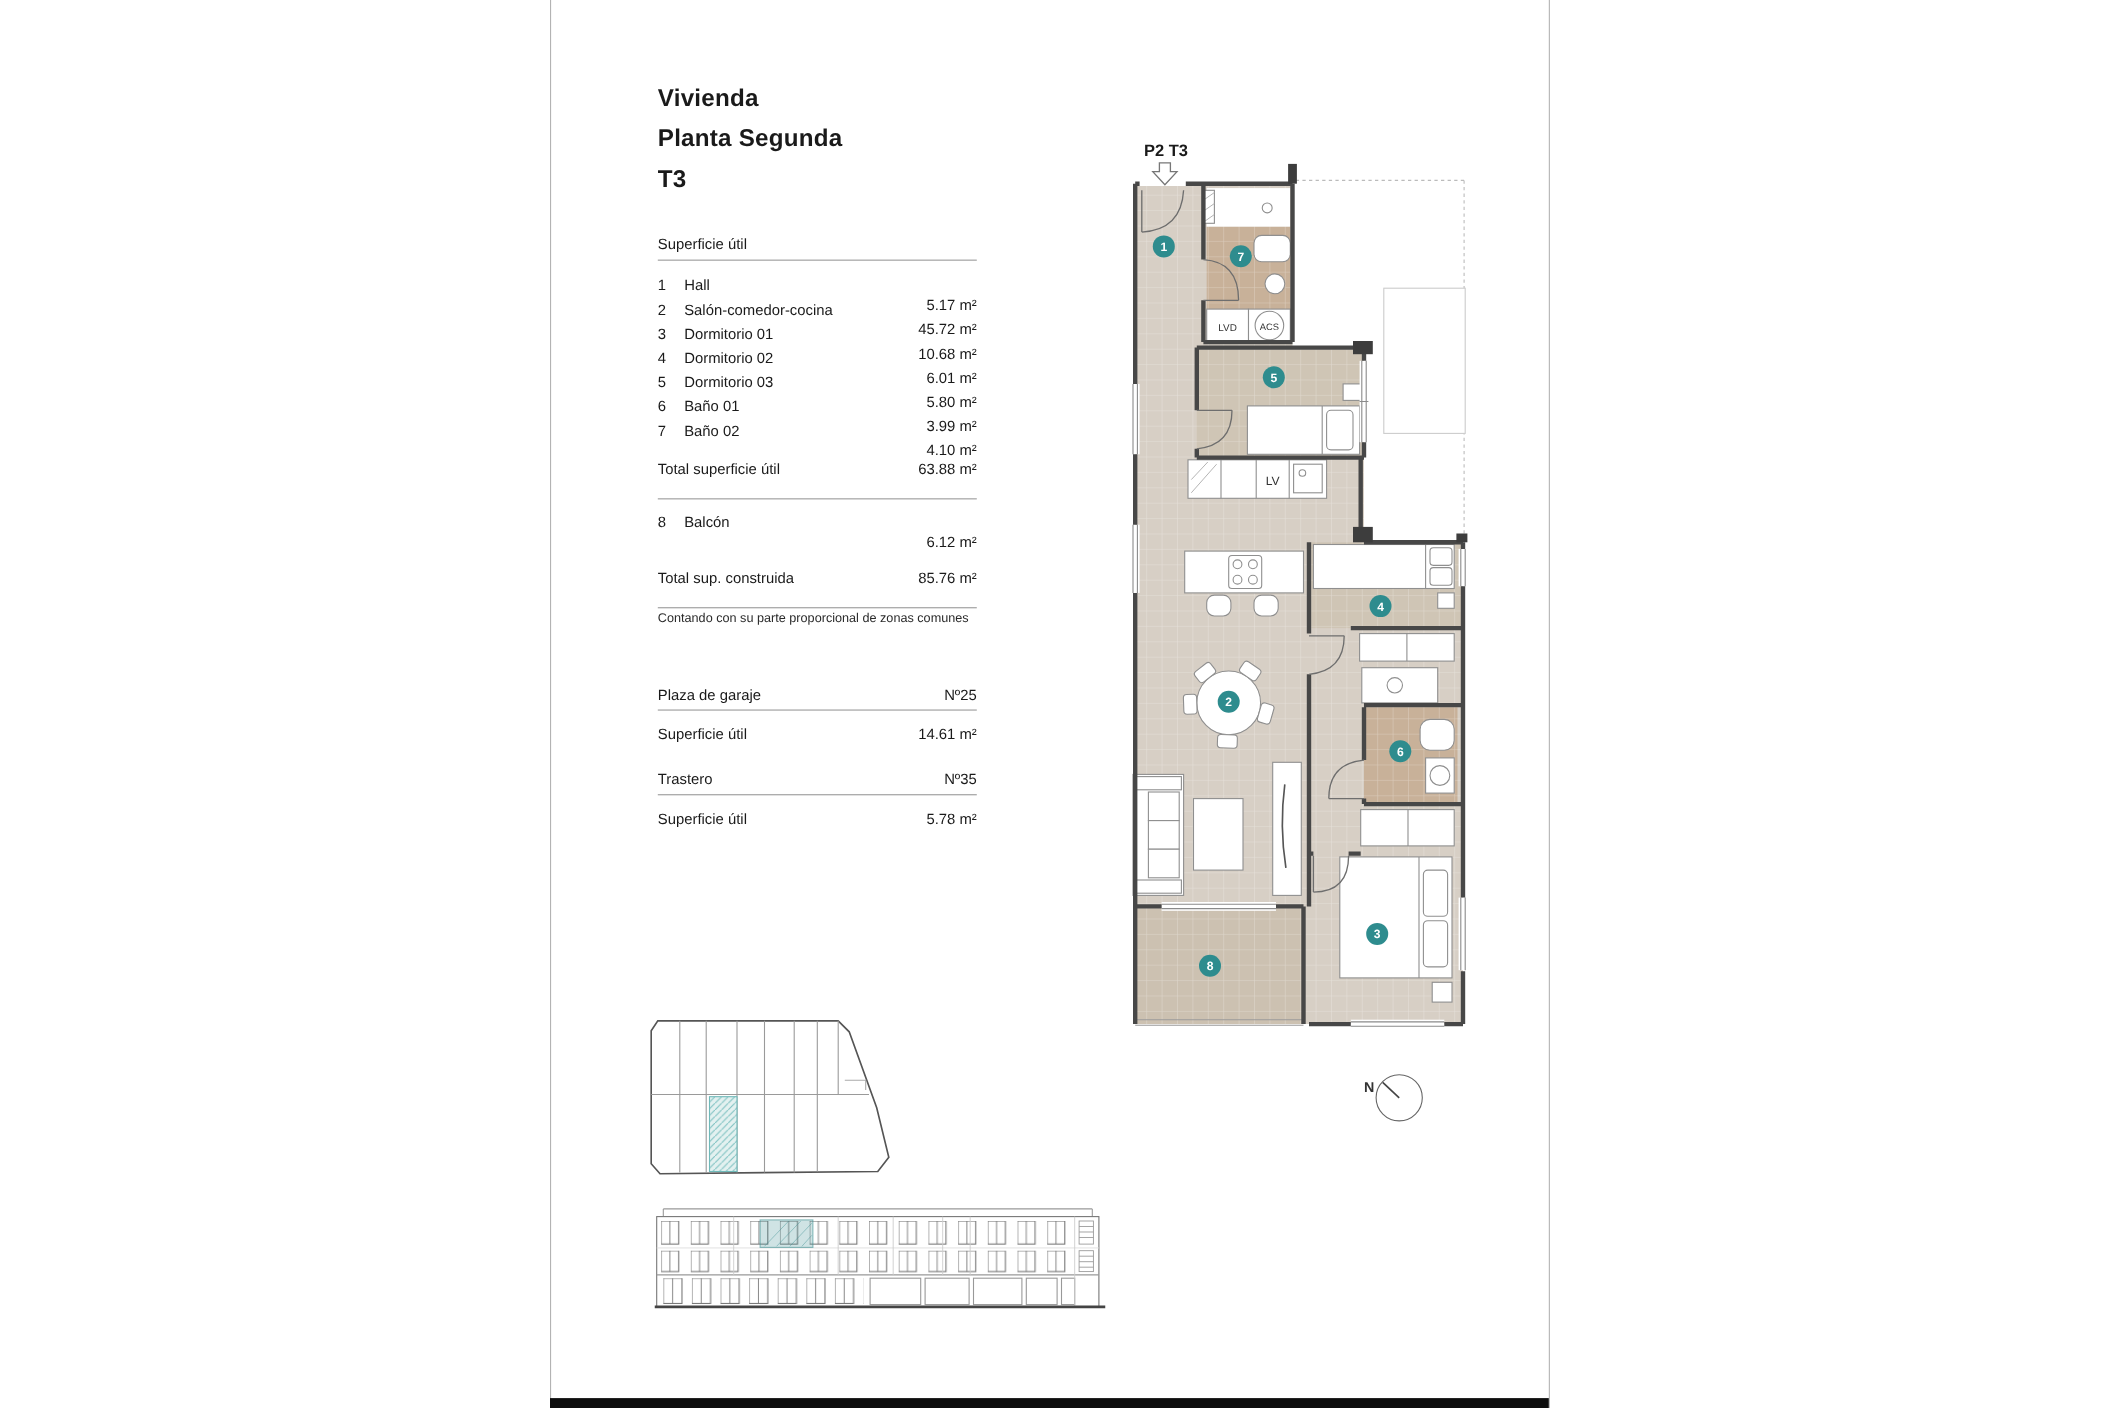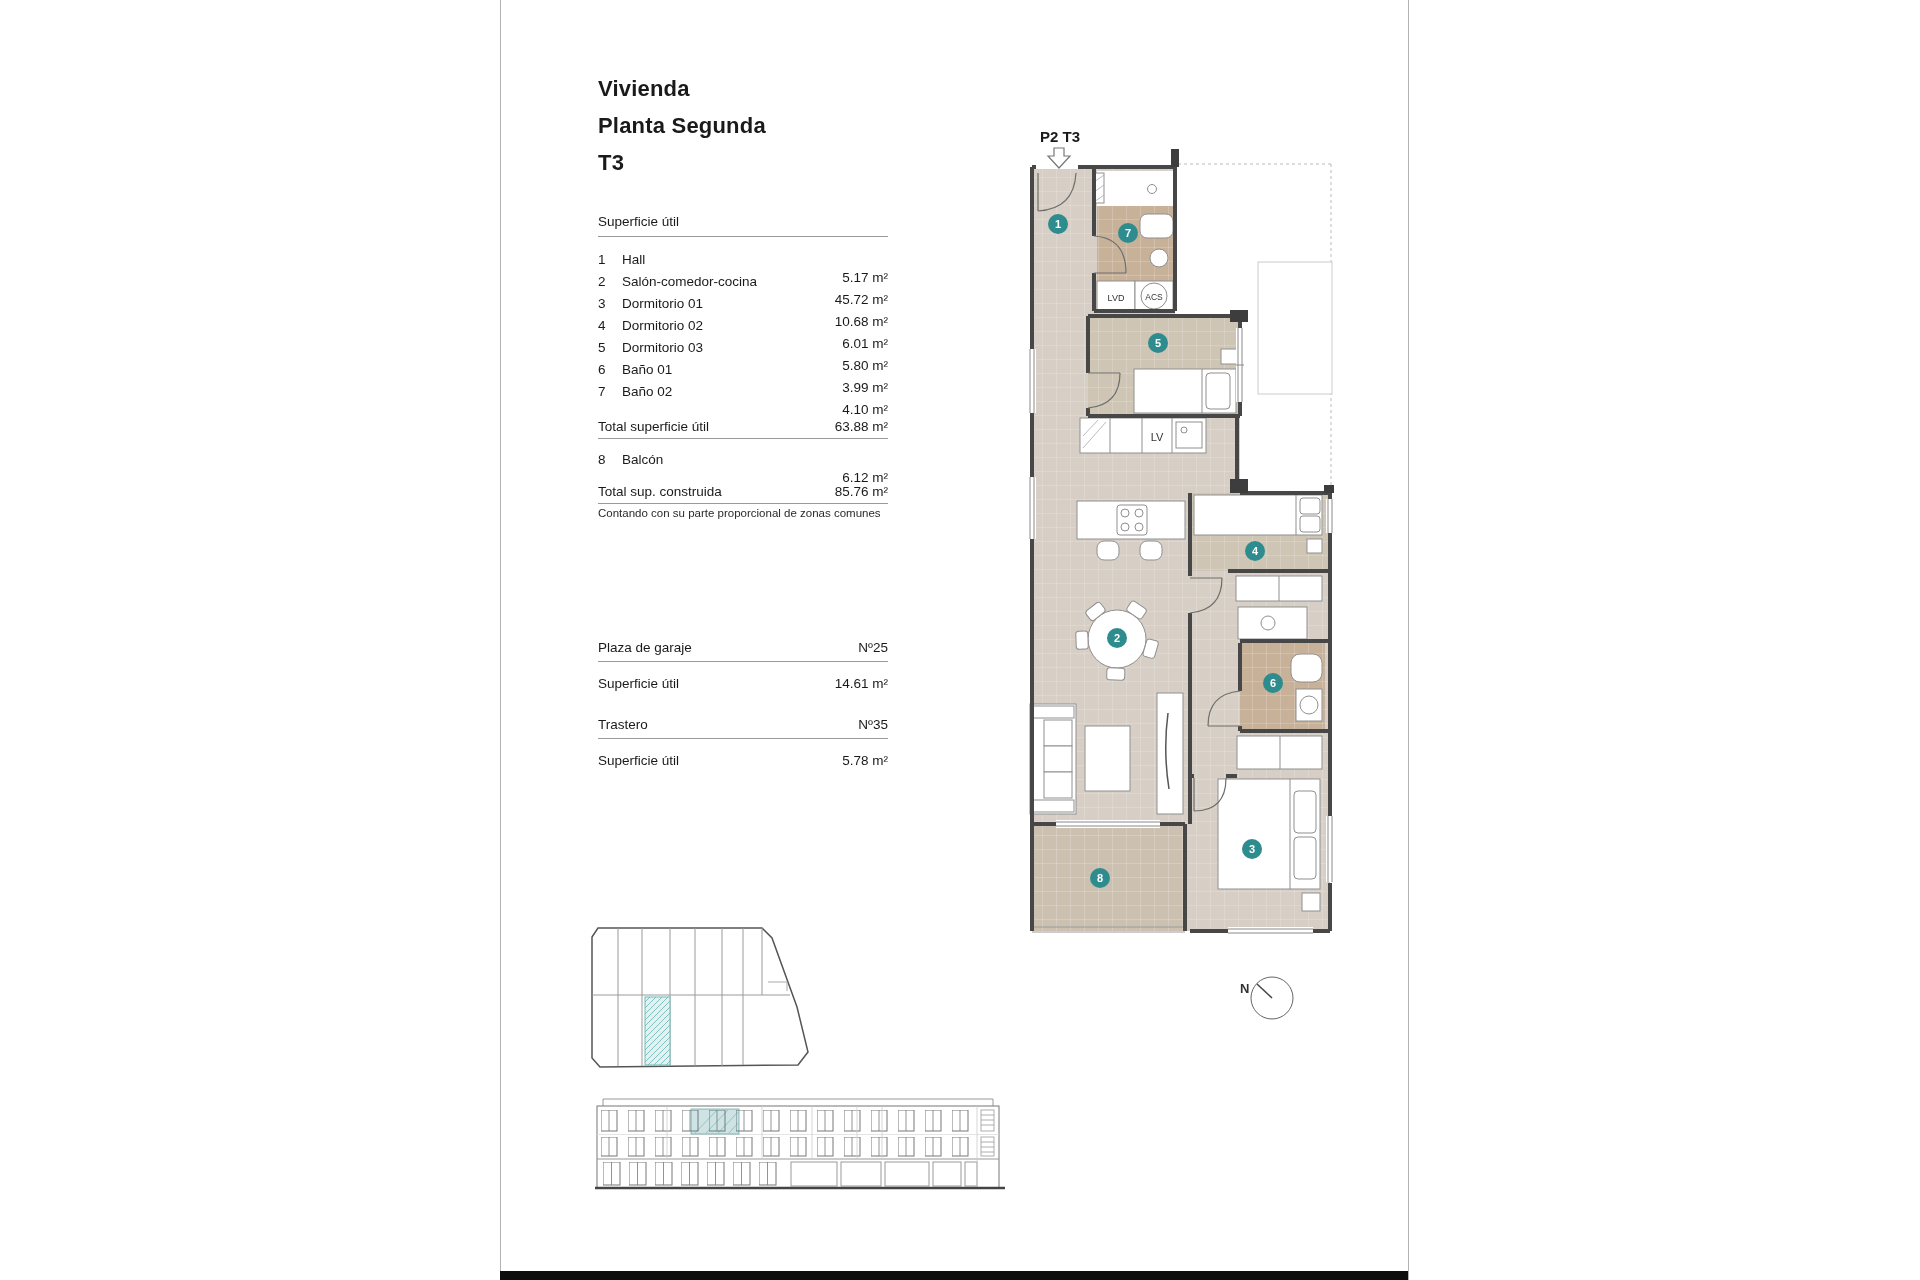--- a/index.html
+++ b/index.html
@@ -12,26 +12,26 @@
   .title{position:absolute;left:598px;top:70px;font-size:22px;font-weight:bold;
          line-height:37px;letter-spacing:0.2px;}
 
   .spec{position:absolute;left:598px;top:214px;width:290px;font-size:13.5px;}
   .spec .hdr{display:flex;justify-content:space-between;border-bottom:1px solid #9a9a9a;
              padding-bottom:7px;}
   .rows{margin-top:11px;}
   .row{display:flex;height:22px;align-items:center;}
   .row .n{width:24px;} .row .lbl{flex:1;} .row .val{text-align:center;margin-top:36px;}
   .totalrow{display:flex;justify-content:space-between;margin-top:17px;
-            border-bottom:1px solid #9a9a9a;padding-bottom:4px;}
+            border-bottom:1px solid #9a9a9a;padding-bottom:19px;}
   .balrow{margin-top:9px;}
-  .builtrow{margin-top:14px;justify-content:space-between;}
+  .builtrow{margin-top:33px;justify-content:space-between;}
   .note{margin-top:3px;font-size:11.5px;color:#2a2a2a;}
 
-  .garage{position:absolute;left:598px;top:640px;width:290px;font-size:13.5px;}
+  .garage{position:absolute;left:598px;top:624px;width:290px;font-size:13.5px;}
   .grow{display:flex;justify-content:space-between;}
   .grule{border-bottom:1px solid #9a9a9a;padding-bottom:6px;}
   .gm16{margin-top:14px;} .gm24{margin-top:26px;}
 
   svg text{font-family:"Liberation Sans", sans-serif;}
   .planwrap{position:absolute;left:1028px;top:121px;}
   .keywrap{position:absolute;left:590px;top:925px;}
   .elevwrap{position:absolute;left:595px;top:1096px;}
 </style>
 </head>

